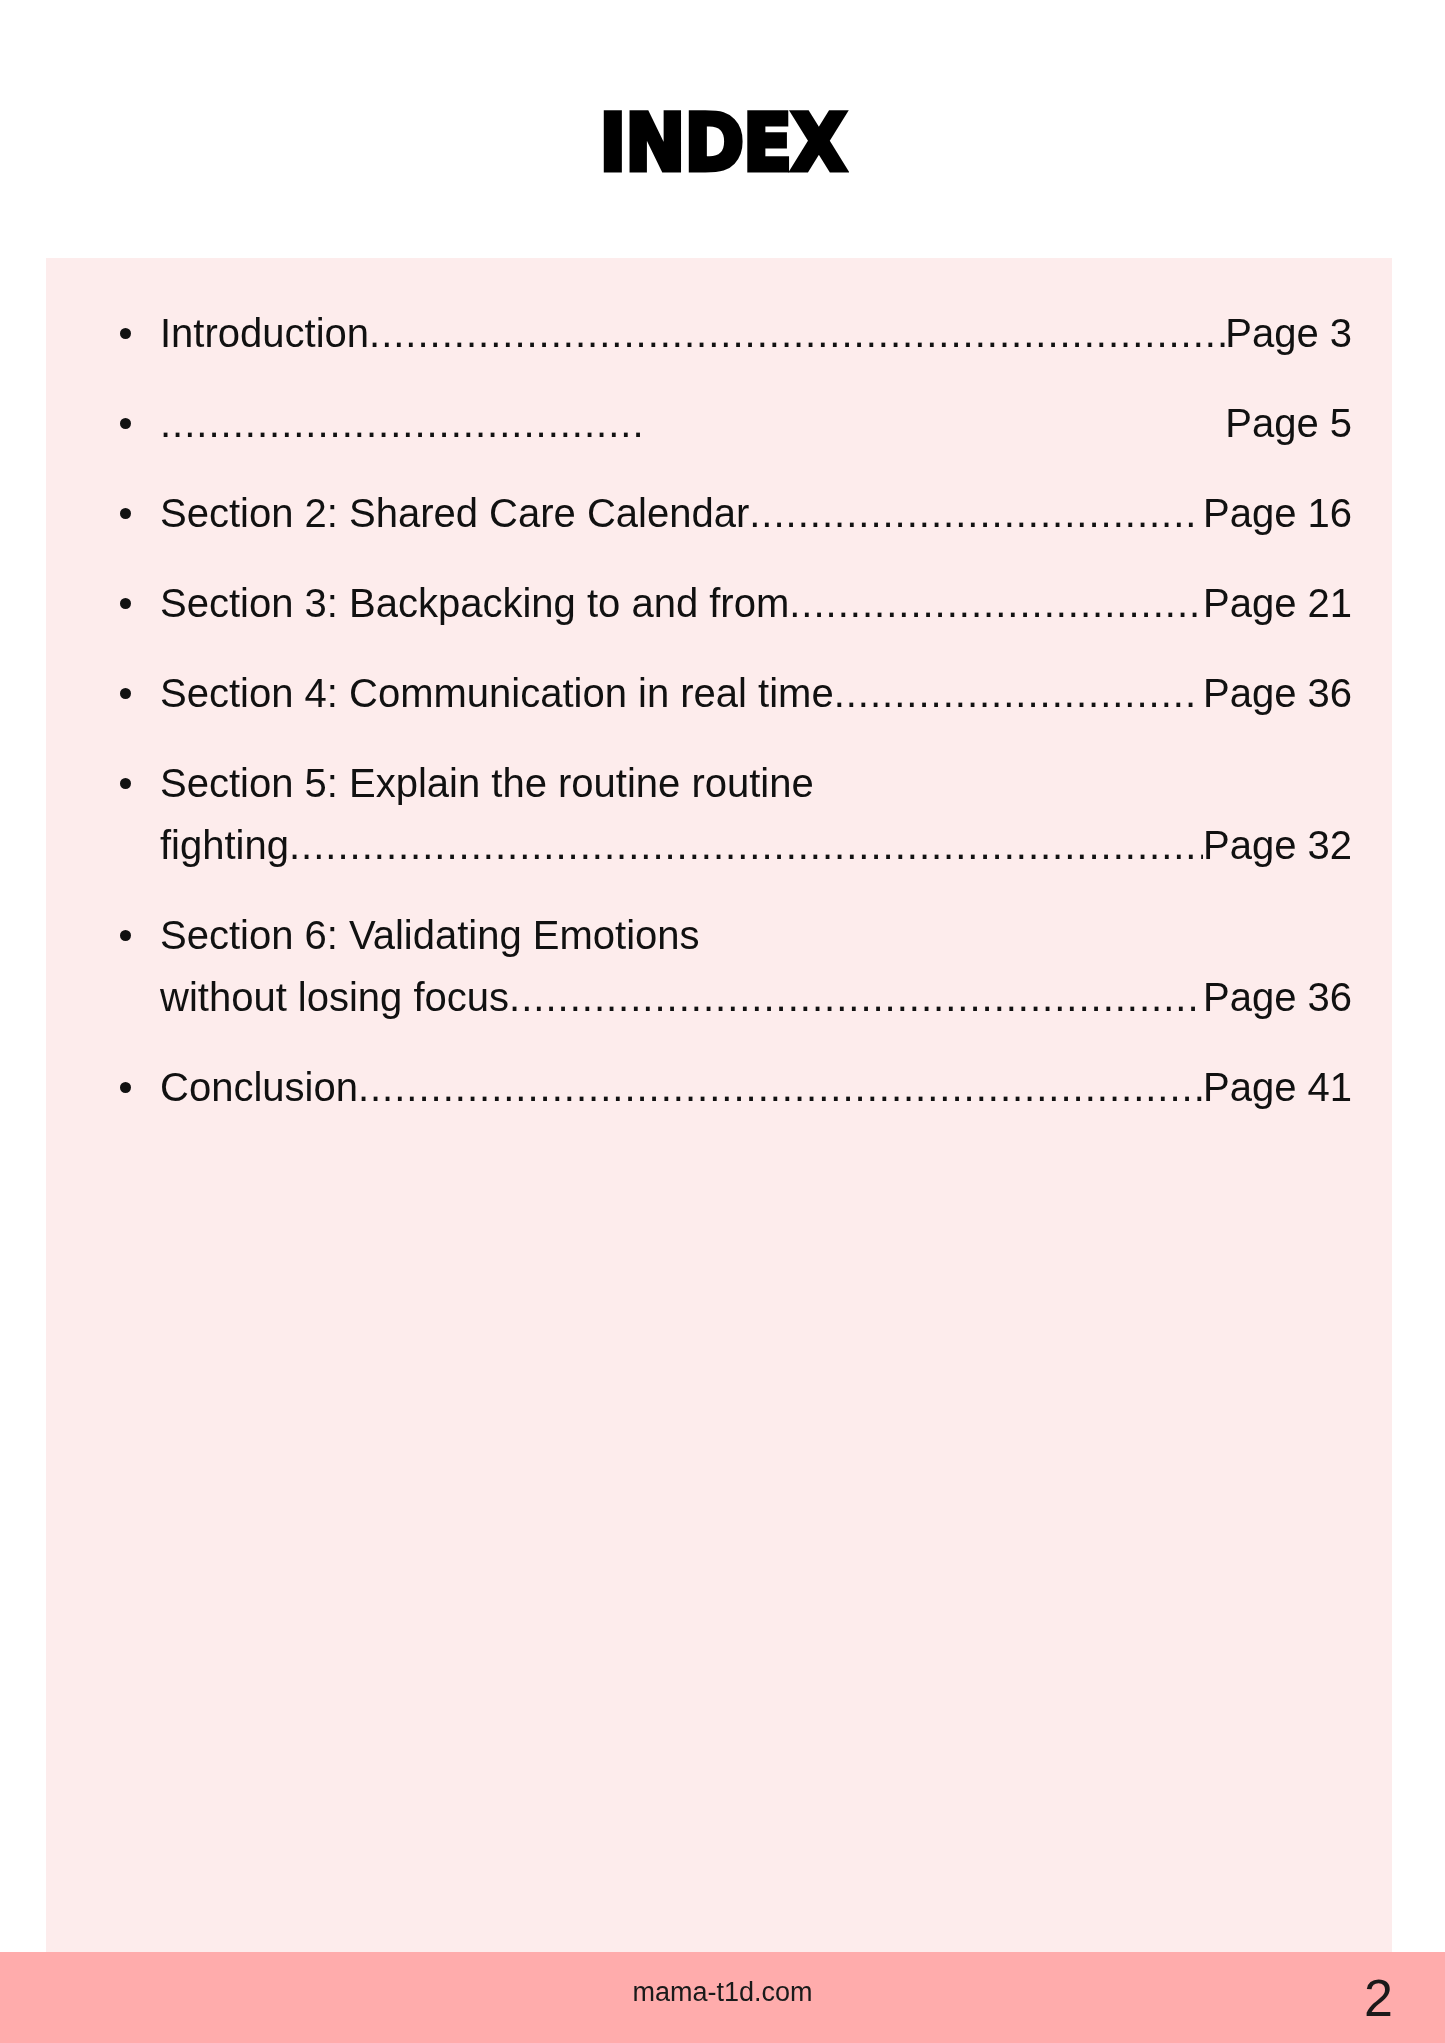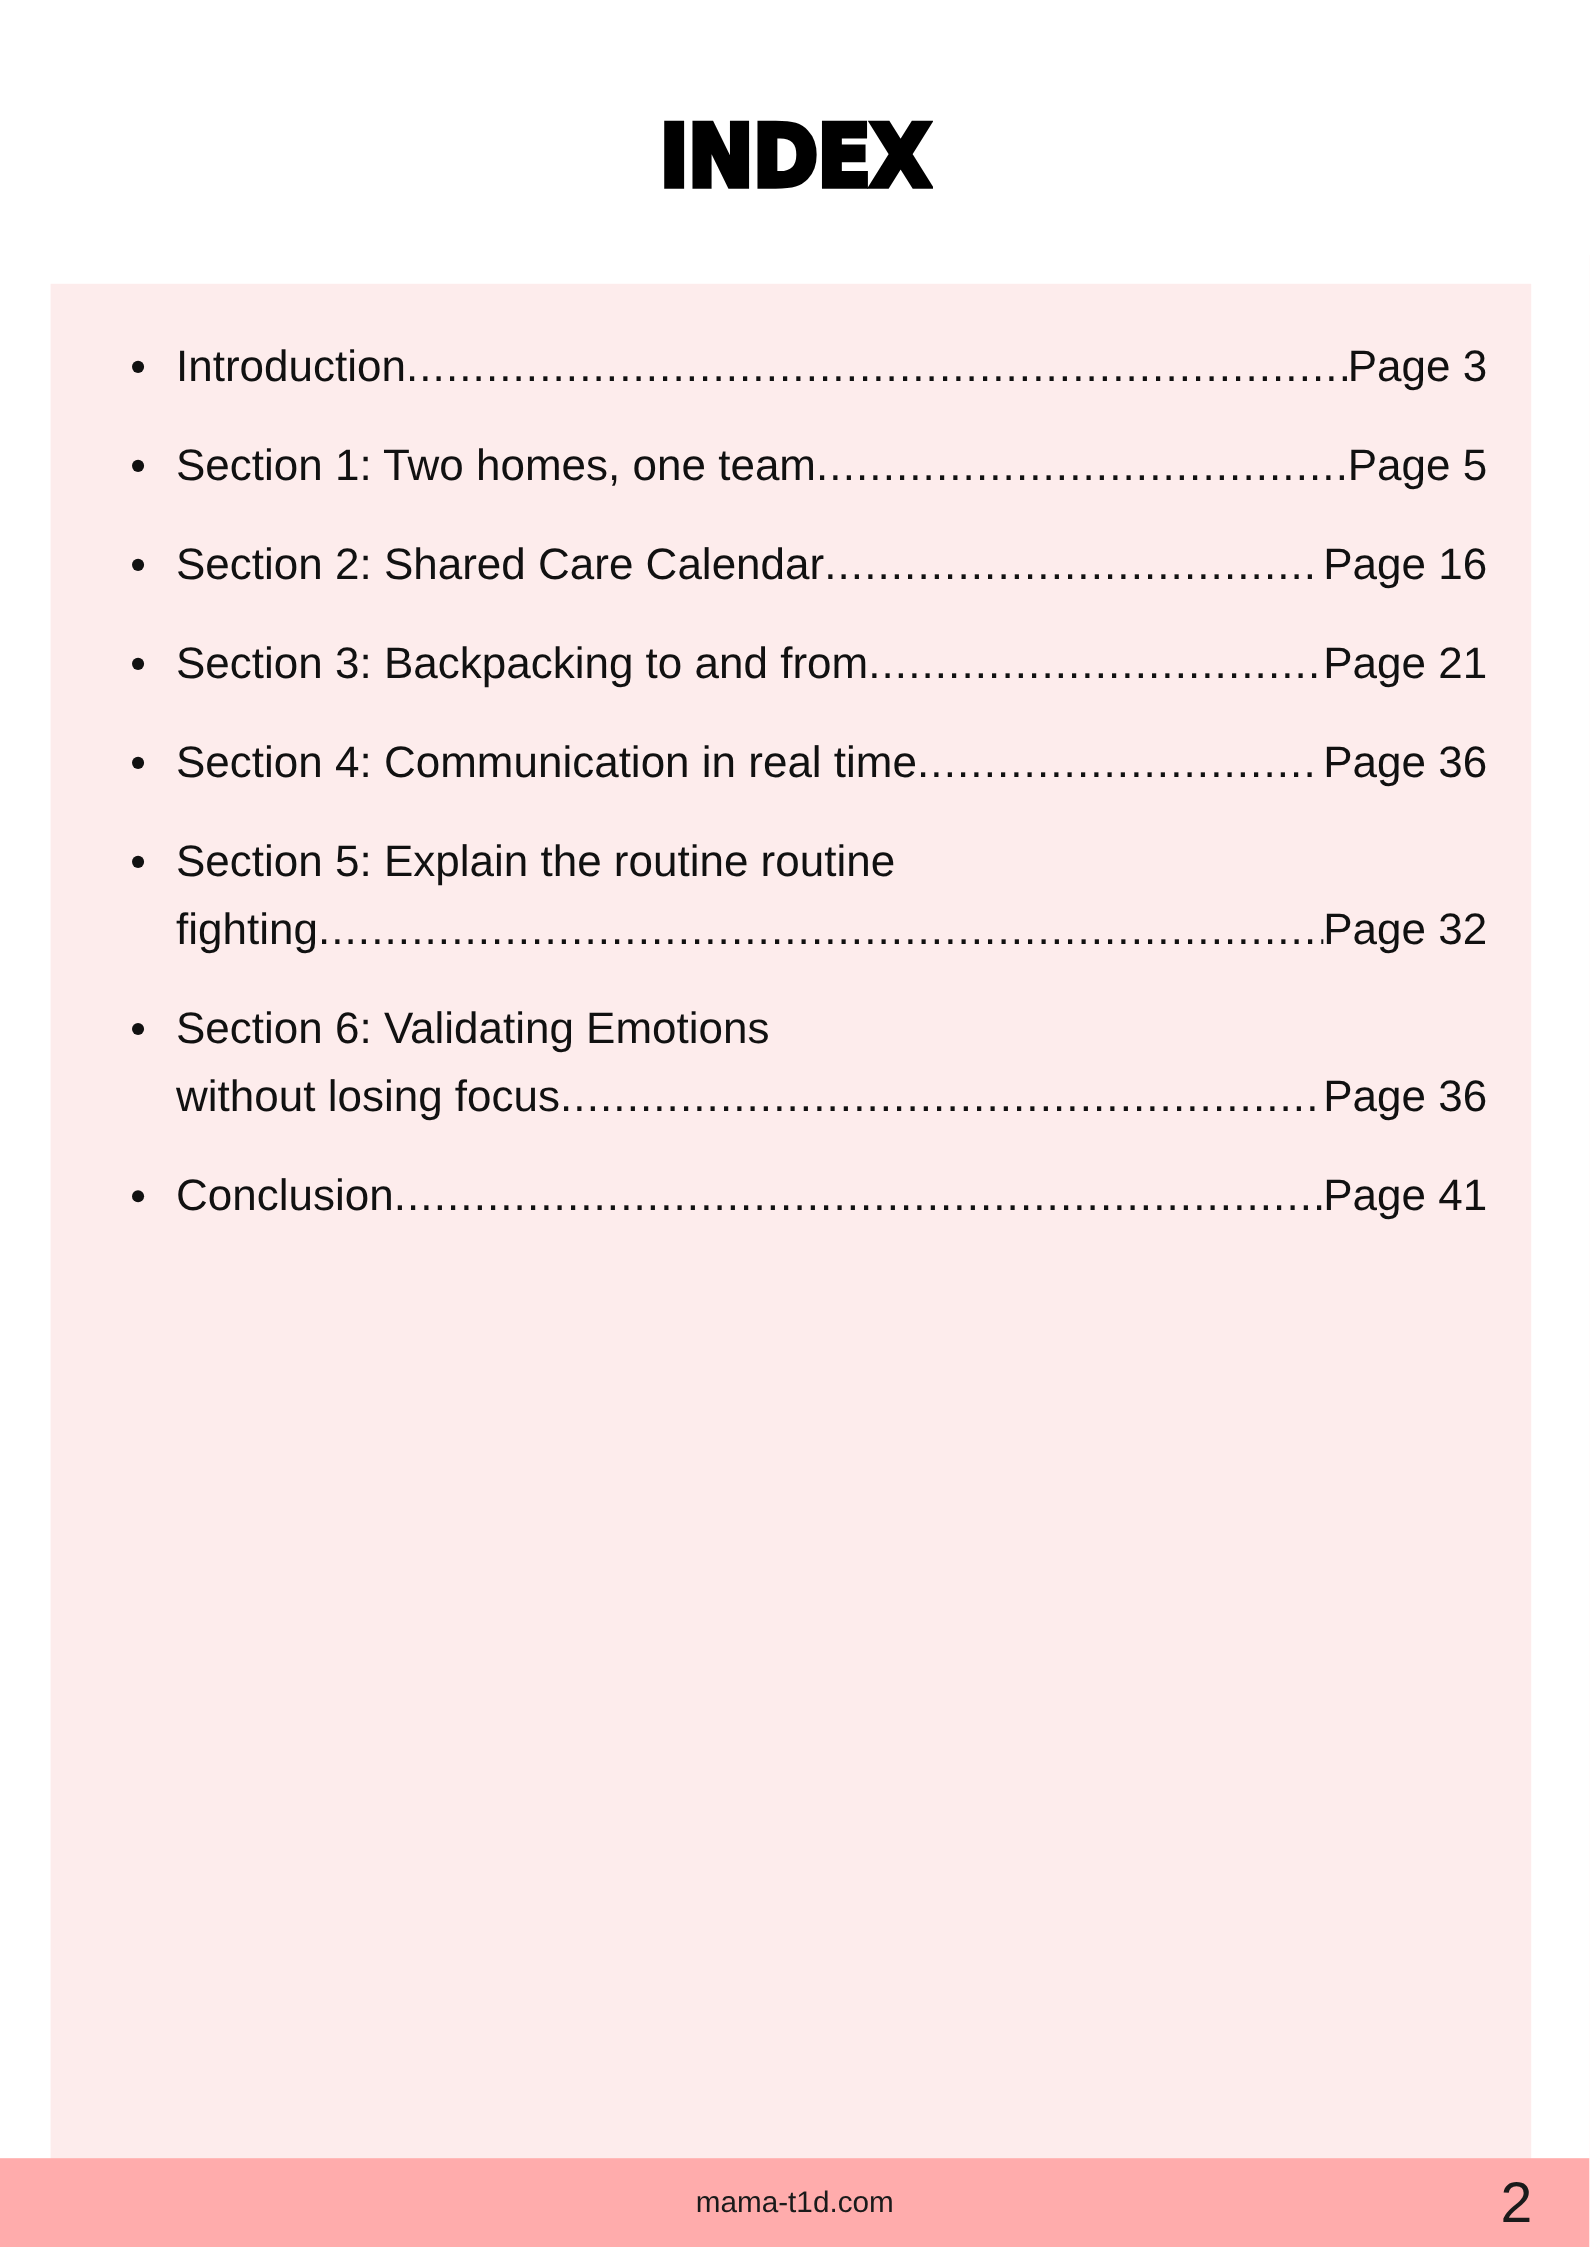--- a/index.html
+++ b/index.html
@@ -98,21 +98,21 @@
   }
   
   .toc-row.no-leader .toc-leader { visibility: hidden; }
 
   
   .footer-bar {
     position: absolute;
     left: 0;
     bottom: 0;
     width: 1445px;
-    height: 81px;
+    height: 91px;
     background: #FFACAC;
   }
   .footer-site {
     position: absolute;
     left: 0;
     top: 0;
     width: 1445px;
     height: 81px;
     display: flex;
     align-items: center;
@@ -143,21 +143,20 @@
         <span class="toc-bullet"></span>
         <div class="toc-row">
           <span class="toc-label">Introduction</span>
           <span class="toc-leader">.......................................................................</span>
           <span class="toc-page">Page 3</span>
         </div>
       </li>
       <li class="toc-item">
         <span class="toc-bullet"></span>
         <div class="toc-row">
-          <span class="toc-label">Section 1: Two homes, one team</span>
           <span class="toc-leader">........................................</span>
           <span class="toc-page">Page 5</span>
         </div>
       </li>
       <li class="toc-item">
         <span class="toc-bullet"></span>
         <div class="toc-row">
           <span class="toc-label">Section 2: Shared Care Calendar</span>
           <span class="toc-leader">.....................................</span>
           <span class="toc-page">Page 16</span>

